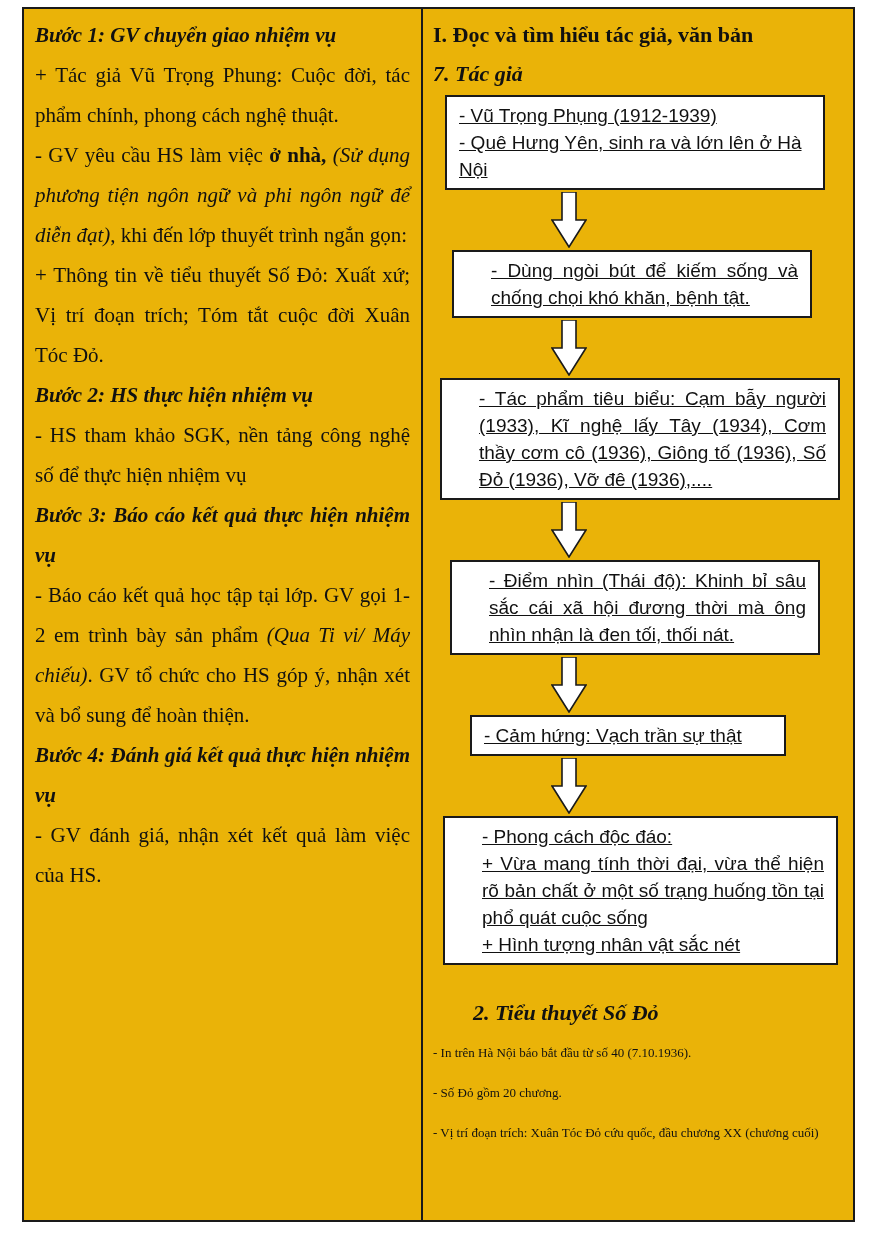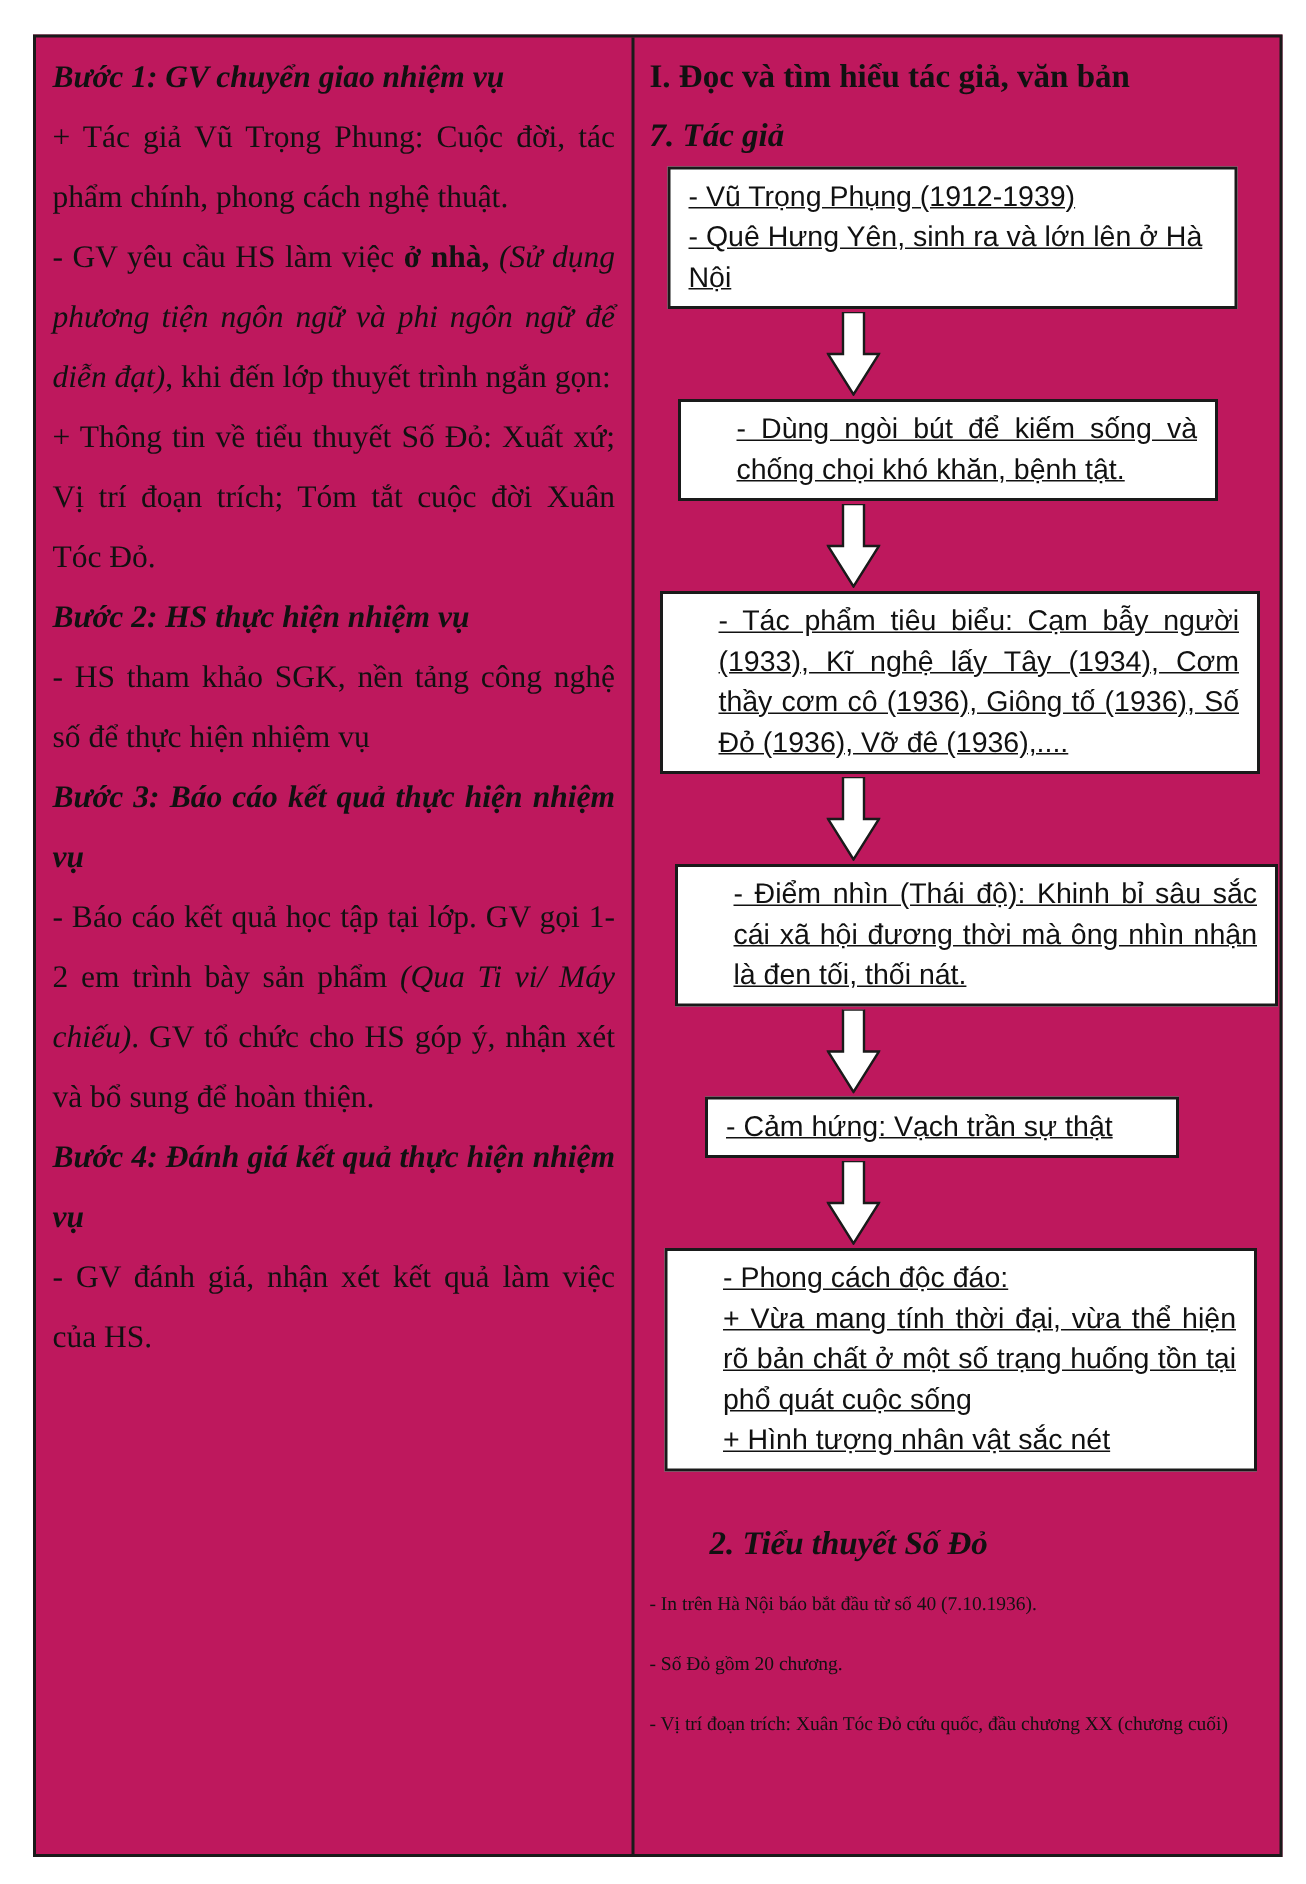--- a/index.html
+++ b/index.html
@@ -1,37 +1,37 @@
 <!DOCTYPE html>
 <html><head>
 <meta charset="utf-8">
 <style>
   html,body{margin:0;padding:0;background:#ffffff;}
   body{width:871px;height:1256px;position:relative;color:#111;
        font-family:"Liberation Serif",serif;}
-  .doc-table{position:absolute;left:22px;top:23px;width:833px;height:1215px;
-             border:2px solid #1a1a1a;display:flex;box-sizing:border-box;background:#be185d;}
+  .doc-table{position:absolute;left:22px;top:7px;width:833px;height:1215px;
+             border:2px solid #1a1a1a;display:flex;box-sizing:border-box;background:#eab308;}
   .col-left{width:399px;min-width:399px;border-right:2px solid #1a1a1a;
             padding:6px 11px;box-sizing:border-box;font-size:21px;line-height:40px;
             text-align:justify;}
   .col-left p{margin:0;}
   .lh{font-weight:bold;font-style:italic;}
   .seg-b{font-weight:bold;}
   .seg-i{font-style:italic;}
   .col-right{flex:1;padding:6px 10px 8px 10px;box-sizing:border-box;}
   .rc-h1{font-weight:bold;font-size:22px;line-height:40px;}
   .rc-h2{font-weight:bold;font-style:italic;font-size:22px;line-height:38px;}
   .flowchart{margin-top:2px;text-decoration:underline;}
   .fc-box{border:2px solid #1a1a1a;font-family:"Liberation Sans",sans-serif;
           font-size:19px;line-height:27px;padding:5px 12px;box-sizing:border-box;background:#fff;}
   .fc-justify{text-align:justify;padding-left:37px;}
   .fc-box1{width:380px;margin-left:12px;}
   .fc-box2{width:360px;margin-left:19px;}
   .fc-box3{width:400px;margin-left:7px;}
-  .fc-box4{width:402px;margin-left:17px;}
+  .fc-box4{width:370px;margin-left:17px;}
   .fc-box5{width:316px;margin-left:37px;}
   .fc-box6{width:395px;margin-left:10px;}
   .fc-arrow{display:block;margin:2px 0 2px 118px;}
   .rc-h3{font-weight:bold;font-style:italic;font-size:22px;line-height:40px;margin-top:28px;margin-left:40px;}
   .rc-para{font-size:13px;line-height:40px;text-align:justify;margin:0;}
 </style>
 </head>
 <body>
 
 <div class="doc-table">

